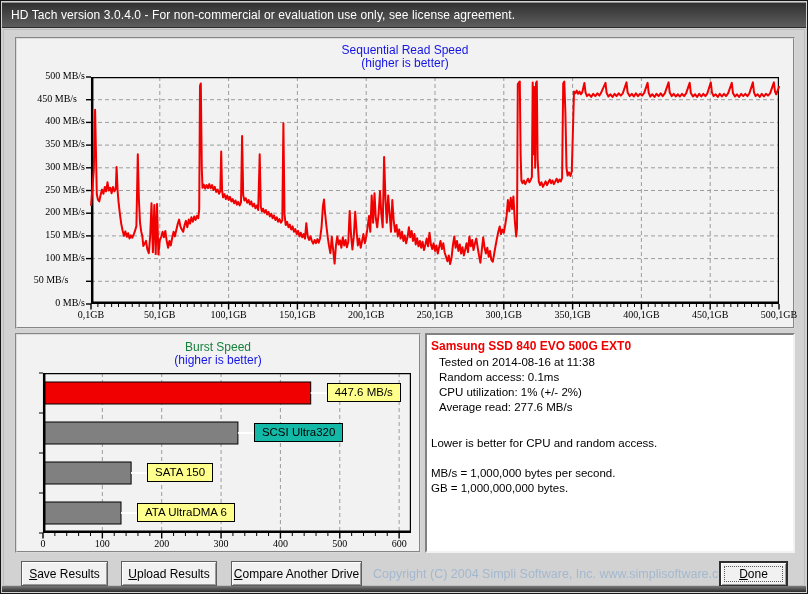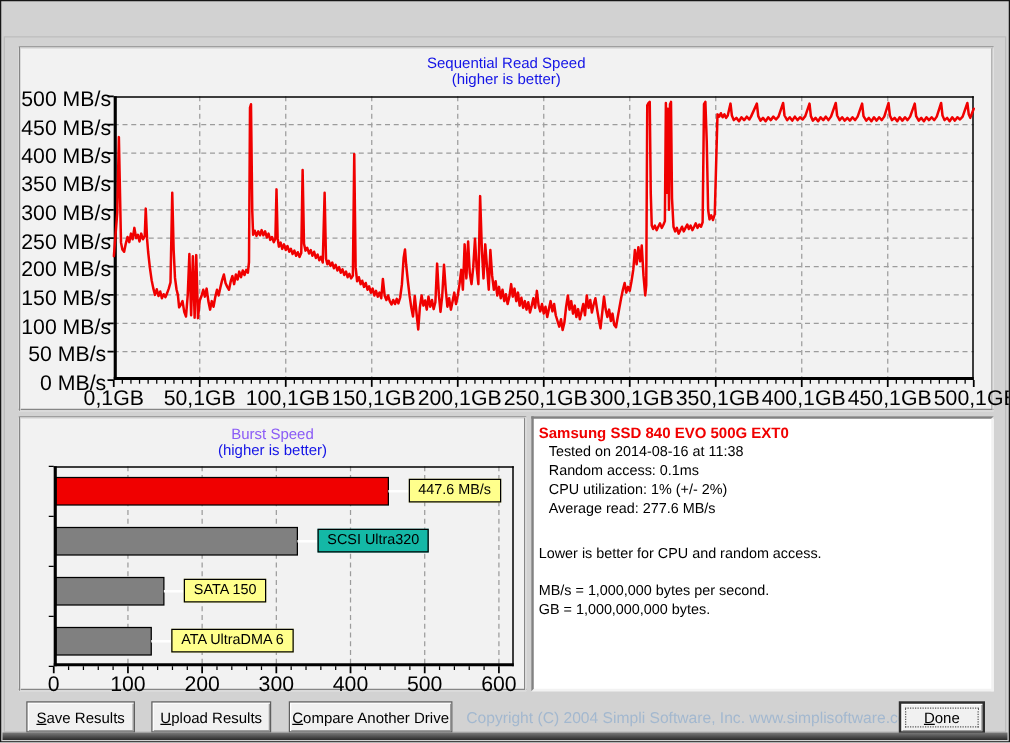--- a/index.html
+++ b/index.html
@@ -37,21 +37,21 @@
     border:2px groove #dadada;
   }
   .chart-title { position:absolute; left:0; right:0; text-align:center; font-size:12px; }
   .sunken {
     position:absolute;
     background:#ffffff;
     border-top:2px solid #828282; border-left:2px solid #828282;
     border-bottom:2px solid #f2f2f2; border-right:2px solid #f2f2f2;
   }
   svg { overflow:visible; display:block; }
-  .axis-label { position:absolute; font-size:17px; color:#000; white-space:nowrap; }
+  .axis-label { position:absolute; font-size:10px; color:#000; white-space:nowrap;font-family:Liberation Serif, serif; }
   .bar-tag {
     position:absolute; height:19px; line-height:17px;
     background:#ffff8c; border:1px solid #000000;
     font-size:11.5px; padding:0 7px; color:#000; white-space:nowrap;
   }
   .info-device { position:absolute; font-size:12px; font-weight:bold; white-space:nowrap; }
   .info-line  { position:absolute; font-size:11.5px; color:#000; white-space:nowrap; }
   .btn {
     position:absolute; height:25px;
     background:#f1f1f1;
@@ -72,20 +72,23 @@
   }
   .copyright {
     position:absolute; font-size:12.5px; text-align:center; white-space:nowrap;
   }
 </style>
 </head>
 <body>
 
 <div class="window">
 
+  <div class="titlebar">
+    <div class="title">HD Tach version 3.0.4.0  - For non-commercial or evaluation use only, see license agreement.</div>
+  </div>
 
   <div class="frame-inner"></div>
 
   <div class="panel" id="seq-panel" style="left:14px; top:36px; width:780px; height:292px;">
     <div class="chart-title" style="top: 4px; color: rgb(20, 20, 230);">Sequential Read Speed</div>
     <div class="chart-title" style="top: 17px; color: rgb(20, 20, 230);">(higher is better)</div>
     <svg id="seq-svg" style="position:absolute; left:74px; top:38px;" width="688" height="227">
         <line x1="0" y1="204.3" x2="688" y2="204.3" stroke="#9c9c9c" stroke-width="1" stroke-dasharray="4 3"></line>
         <line x1="0" y1="181.6" x2="688" y2="181.6" stroke="#9c9c9c" stroke-width="1" stroke-dasharray="4 3"></line>
         <line x1="0" y1="158.89999999999998" x2="688" y2="158.89999999999998" stroke="#9c9c9c" stroke-width="1" stroke-dasharray="4 3"></line>
@@ -225,40 +228,40 @@
     <div id="seq-ylabels">
         <div class="axis-label" style="left: 0px; top: 31px; width: 68px; text-align: right;">500 MB/s</div>
         <div class="axis-label" style="left: 0px; top: 53.7px; width: 60px; text-align: right;">450 MB/s</div>
         <div class="axis-label" style="left: 0px; top: 76.4px; width: 68px; text-align: right;">400 MB/s</div>
         <div class="axis-label" style="left: 0px; top: 99.1px; width: 68px; text-align: right;">350 MB/s</div>
         <div class="axis-label" style="left: 0px; top: 121.8px; width: 68px; text-align: right;">300 MB/s</div>
         <div class="axis-label" style="left: 0px; top: 144.5px; width: 68px; text-align: right;">250 MB/s</div>
         <div class="axis-label" style="left: 0px; top: 167.2px; width: 68px; text-align: right;">200 MB/s</div>
         <div class="axis-label" style="left: 0px; top: 189.9px; width: 68px; text-align: right;">150 MB/s</div>
         <div class="axis-label" style="left: 0px; top: 212.6px; width: 68px; text-align: right;">100 MB/s</div>
-        <div class="axis-label" style="left: 0px; top: 235.3px; width: 68px; text-align: right;">50 MB/s</div>
+        <div class="axis-label" style="left: 0px; top: 235.3px; width: 68px; text-align: center;">50 MB/s</div>
         <div class="axis-label" style="left: 0px; top: 258px; width: 68px; text-align: right;">0 MB/s</div>
       </div>
     <div id="seq-xlabels">
         <div class="axis-label" style="left: 42px; top: 270px; width: 64px; text-align: center;">0,1GB</div>
         <div class="axis-label" style="left: 110.8px; top: 270px; width: 64px; text-align: center;">50,1GB</div>
         <div class="axis-label" style="left: 179.6px; top: 270px; width: 64px; text-align: center;">100,1GB</div>
         <div class="axis-label" style="left: 248.4px; top: 270px; width: 64px; text-align: center;">150,1GB</div>
         <div class="axis-label" style="left: 317.2px; top: 270px; width: 64px; text-align: center;">200,1GB</div>
         <div class="axis-label" style="left: 386px; top: 270px; width: 64px; text-align: center;">250,1GB</div>
         <div class="axis-label" style="left: 454.8px; top: 270px; width: 64px; text-align: center;">300,1GB</div>
         <div class="axis-label" style="left: 523.6px; top: 270px; width: 64px; text-align: center;">350,1GB</div>
         <div class="axis-label" style="left: 592.4px; top: 270px; width: 64px; text-align: center;">400,1GB</div>
         <div class="axis-label" style="left: 661.2px; top: 270px; width: 64px; text-align: center;">450,1GB</div>
         <div class="axis-label" style="left: 730px; top: 270px; width: 64px; text-align: center;">500,1GB</div>
       </div>
   </div>
 
   <div class="panel" id="burst-panel" style="left:14px; top:332px; width:406px; height:220px;">
-    <div class="chart-title" style="top: 5px; color: #8b5cf6;">Burst Speed</div>
+    <div class="chart-title" style="top: 5px; color: #15803d;">Burst Speed</div>
     <div class="chart-title" style="top: 18px; color: rgb(20, 20, 230);">(higher is better)</div>
     <svg id="burst-svg" style="position:absolute; left:26px; top:38px;" width="368" height="160">
         <line x1="59.354838709677416" y1="0" x2="59.354838709677416" y2="160" stroke="#9c9c9c" stroke-width="1" stroke-dasharray="4 3"></line>
         <line x1="118.70967741935483" y1="0" x2="118.70967741935483" y2="160" stroke="#9c9c9c" stroke-width="1" stroke-dasharray="4 3"></line>
         <line x1="178.06451612903226" y1="0" x2="178.06451612903226" y2="160" stroke="#9c9c9c" stroke-width="1" stroke-dasharray="4 3"></line>
         <line x1="237.41935483870967" y1="0" x2="237.41935483870967" y2="160" stroke="#9c9c9c" stroke-width="1" stroke-dasharray="4 3"></line>
         <line x1="296.7741935483871" y1="0" x2="296.7741935483871" y2="160" stroke="#9c9c9c" stroke-width="1" stroke-dasharray="4 3"></line>
         <line x1="356.1290322580645" y1="0" x2="356.1290322580645" y2="160" stroke="#9c9c9c" stroke-width="1" stroke-dasharray="4 3"></line>
         <line x1="0" y1="0.6" x2="368" y2="0.6" stroke="#000" stroke-width="1.2"></line>
         <line x1="367.4" y1="0" x2="367.4" y2="160" stroke="#000" stroke-width="1.2"></line>

